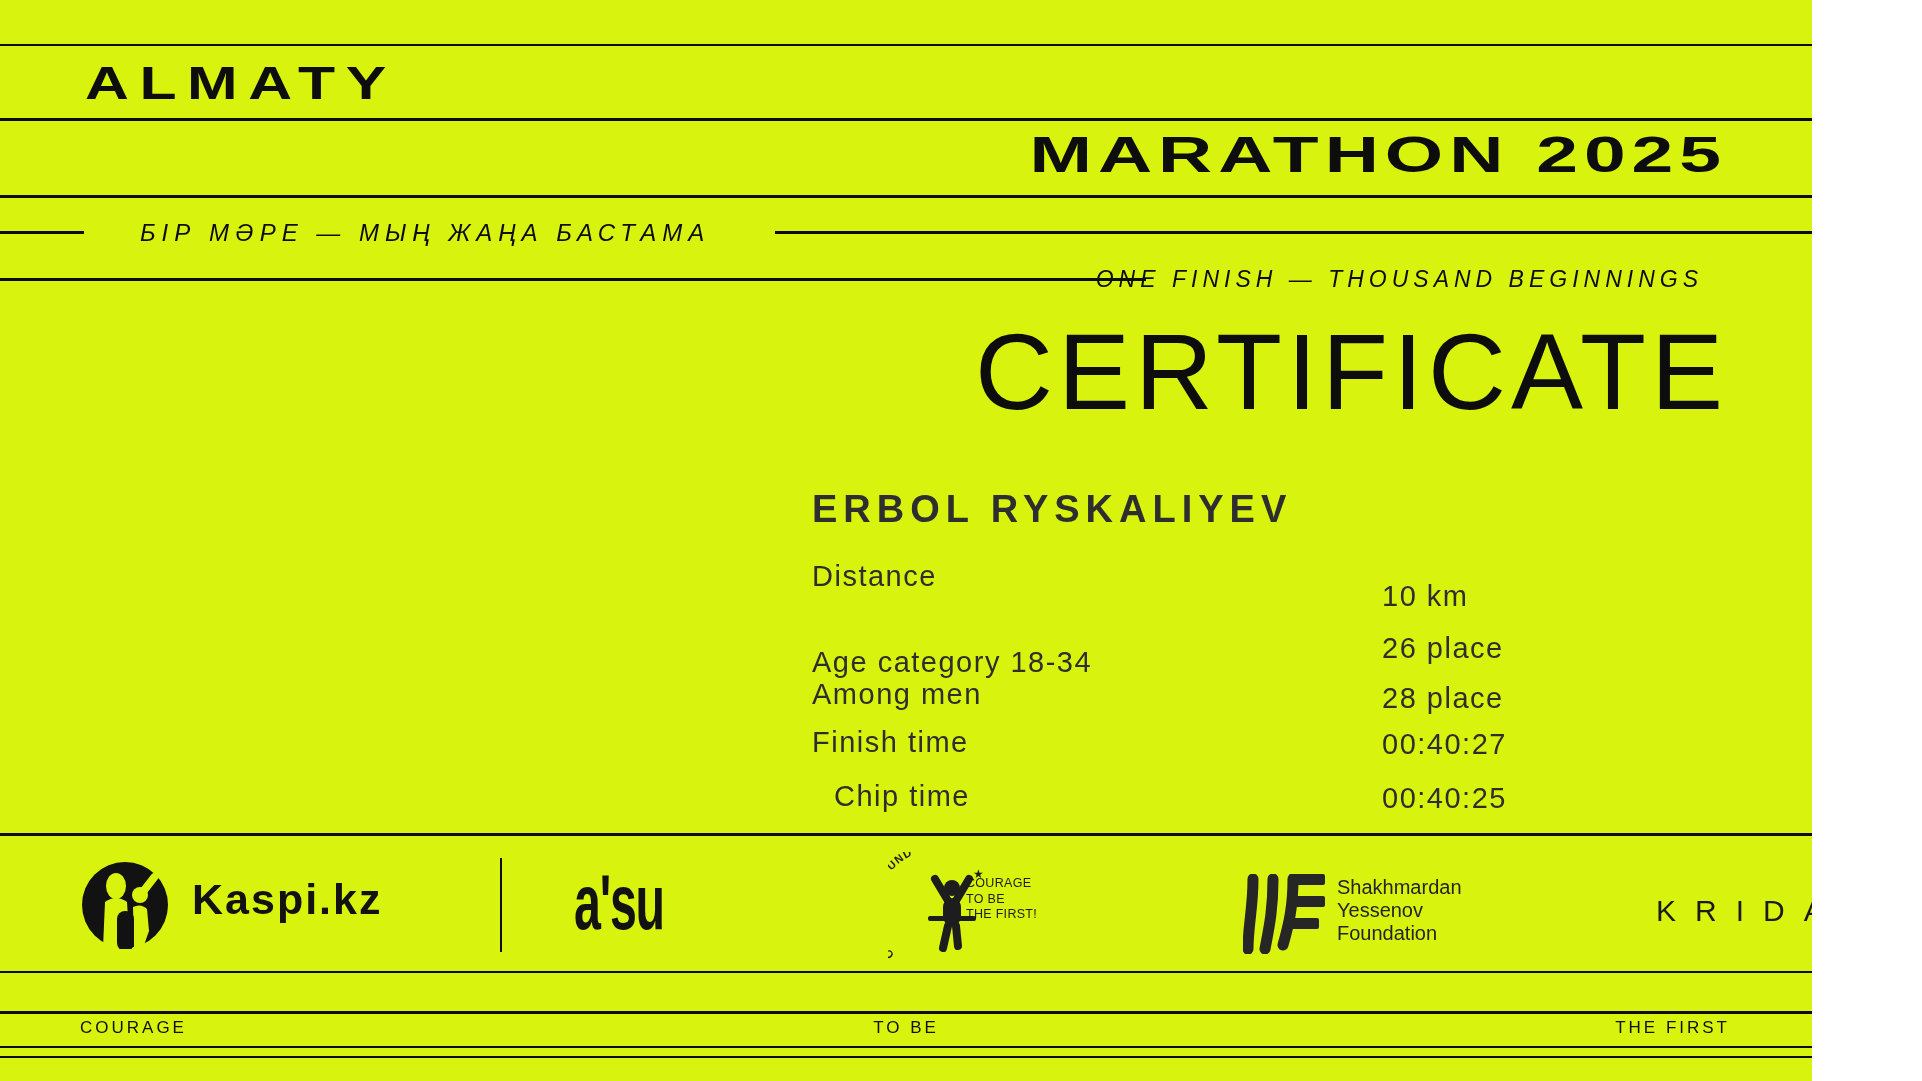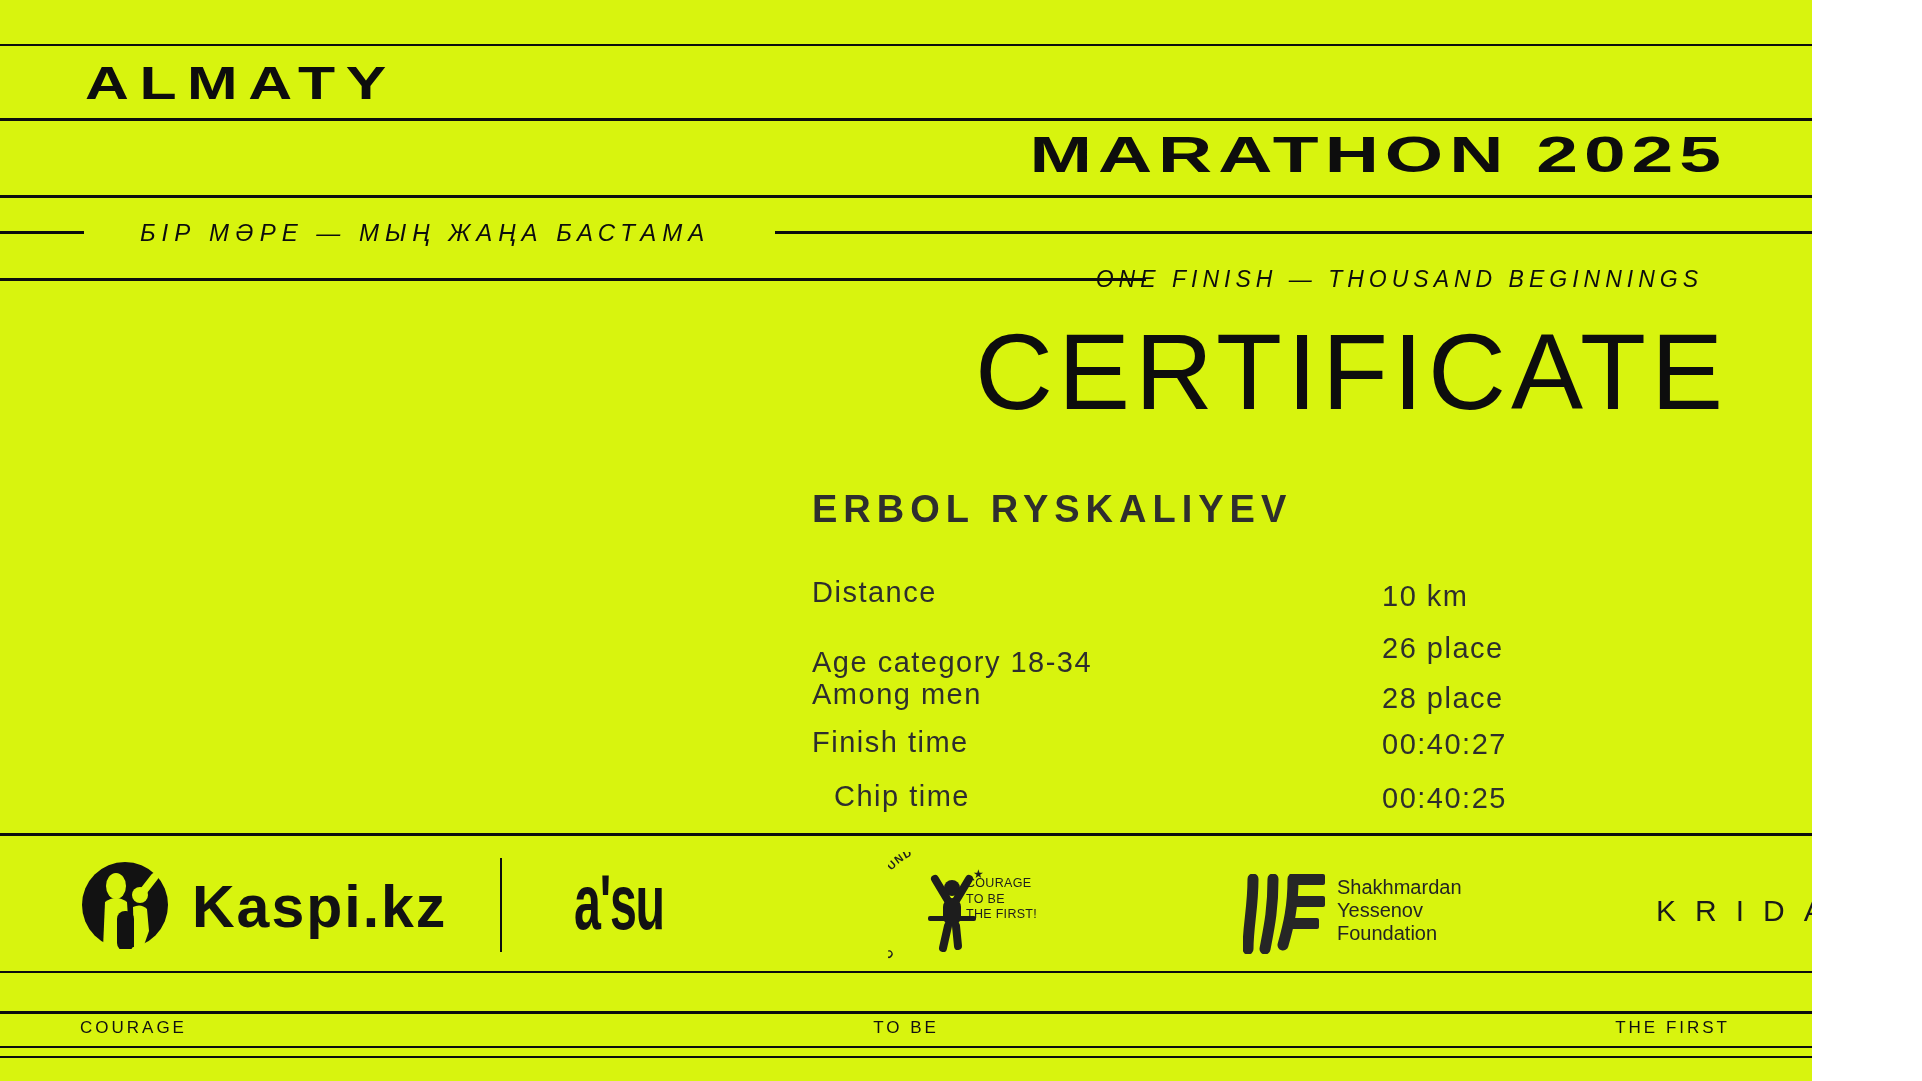--- a/index.html
+++ b/index.html
@@ -20,21 +20,21 @@
   .motto-en{right:109px;top:268px;font-size:23px;font-style:italic;font-weight:500;letter-spacing:5px;margin-left:25px;}
   .certificate{right:84px;top:318px;font-size:108px;font-weight:400;letter-spacing:5px;}
 
   
   .name{left:812px;top:490px;font-size:38px;font-weight:700;letter-spacing:6px;color:#2e2e2e;}
   .rlabel,.rvalue{font-size:29px;font-weight:500;letter-spacing:1.5px;color:#2e2e2e;}
   .rlabel{left:812px;}
   .rvalue{left:1382px;}
 
   
-  .kaspi-text{left:192px;top:878px;font-size:59px;font-weight:700;letter-spacing:2px;color:#121212;}
+  .kaspi-text{left:192px;top:878px;font-size:43px;font-weight:700;letter-spacing:2px;color:#121212;}
   .asu{left:574px;top:863px;font-size:78px;font-weight:700;letter-spacing:-2px;color:#121212;
        transform:scaleX(0.62);transform-origin:left top;}
   .fund-lines{left:966px;top:876px;font-size:12.5px;line-height:15.5px;letter-spacing:0.3px;
        font-weight:500;color:#1d1d1d;white-space:nowrap;}
   .yf-text{left:1337px;top:876px;font-size:20px;line-height:23.2px;font-weight:400;color:#242424;white-space:nowrap;}
   .krida{left:1656px;top:896px;font-size:30px;font-weight:400;letter-spacing:19px;color:#1a1a1a;}
 
   
   .bottom-text{top:1019px;font-size:17px;font-weight:500;letter-spacing:3px;color:#111;}
   .b-left{left:80px;}
@@ -60,21 +60,21 @@
   <div class="rule" style="left:0;top:1056px;width:1922px;height:2px;"></div>
 
   <div class="abs almaty">ALMATY</div>
   <div class="abs marathon">MARATHON 2025</div>
   <div class="abs motto-kz">БІР МӘРЕ — МЫҢ ЖАҢА БАСТАМА</div>
   <div class="abs motto-en">ONE FINISH — THOUSAND BEGINNINGS</div>
   <div class="abs certificate">CERTIFICATE</div>
 
   <div class="abs name">ERBOL RYSKALIYEV</div>
 
-  <div class="abs rlabel" style="top:578px;">Distance</div>
+  <div class="abs rlabel" style="top:562px;">Distance</div>
   <div class="abs rvalue" style="top:582px;">10 km</div>
   <div class="abs rlabel" style="top:648px;">Age category 18-34</div>
   <div class="abs rvalue" style="top:634px;">26 place</div>
   <div class="abs rlabel" style="top:680px;">Among men</div>
   <div class="abs rvalue" style="top:684px;">28 place</div>
   <div class="abs rlabel" style="top:728px;">Finish time</div>
   <div class="abs rvalue" style="top:730px;">00:40:27</div>
   <div class="abs rlabel" style="top:782px;margin-left:22px;">Chip time</div>
   <div class="abs rvalue" style="top:784px;">00:40:25</div>
 

